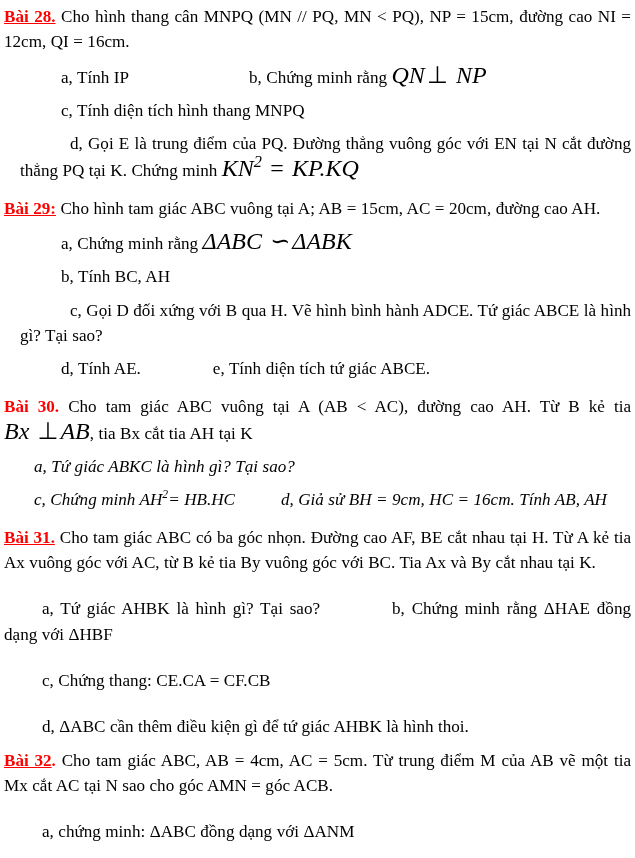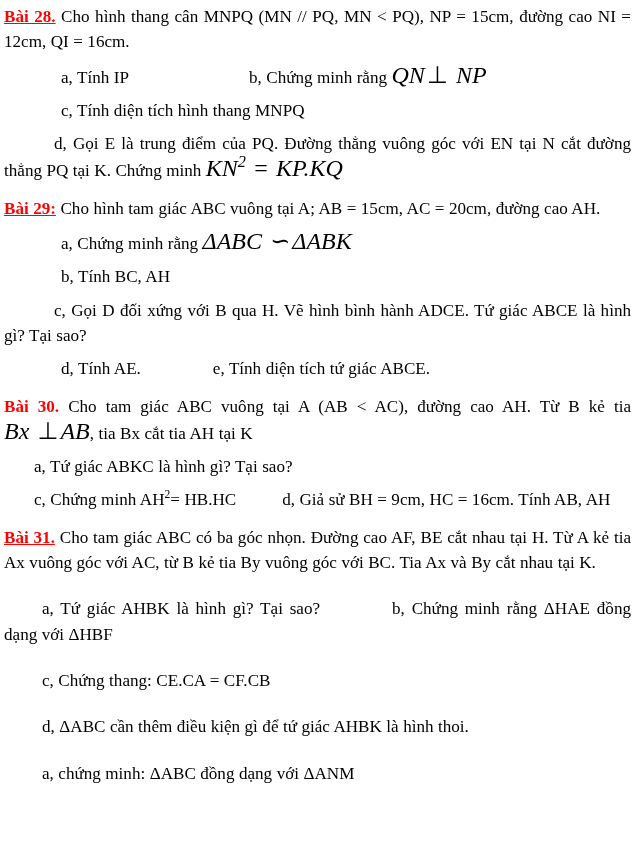--- a/index.html
+++ b/index.html
@@ -32,23 +32,23 @@
     text-justify: inter-word;
     margin: 0;
     padding: 0;
     word-spacing: 0.2px;
   }
   .gap-md { margin-top: 8px; }
   .gap-lg { margin-top: 12px; }
 
   
   .ind-a { text-indent: 57px; }
-  .ind-b { text-indent: 50px; }
+  .ind-b { text-indent: 50px; margin-left: 16px; }
   .ind-c { text-indent: 38px; margin-top: 21px; }
-  .ind-d { text-indent: 30px; }
+  .ind-d { text-indent: 30px; font-style: italic; }
   .ind-0 { text-indent: 0; }
 
   
   .btitle {
     color: #ff0000;
     font-weight: bold;
     white-space: nowrap;
   }
   .btitle .u { text-decoration: underline; }
   .btitle .nu { text-decoration: none; }
@@ -108,17 +108,18 @@
     <p class="para ind-d gap-md"><span class="nb"><span>c, Chứng minh AH</span><sup>2</sup><span>= HB.HC</span></span><span class="spacer-sm"></span><span>d, Giả sử BH = 9cm, HC = 16cm. Tính AB, AH</span></p>
 
     <p class="para ind-0 gap-lg"><span class="btitle"><span class="u">Bài 31.</span></span> <span>Cho tam giác ABC có ba góc nhọn. Đường cao AF, BE cắt nhau tại H. Từ A kẻ tia Ax vuông góc với AC, từ B kẻ tia By vuông góc với BC. Tia Ax và By cắt nhau tại K.</span></p>
 
     <p class="para ind-c gap-md"><span>a, Tứ giác AHBK là hình gì? Tại sao?</span><span class="spacer-mid"></span><span>b, Chứng minh rằng  ΔHAE đồng dạng với ΔHBF</span></p>
 
     <p class="para ind-c gap-md"><span>c, Chứng thang: CE.CA = CF.CB</span></p>
 
     <p class="para ind-c gap-md"><span>d, ΔABC cần thêm điều kiện gì để tứ giác AHBK là hình thoi.</span></p>
 
+    <p class="para ind-0 gap-md"><span class="btitle"><span class="u">Bài 32</span><span class="nu">.</span></span> <span>Cho tam giác ABC, AB = 4cm, AC = 5cm. Từ trung điểm M của AB vẽ một tia Mx cắt AC tại N sao cho góc AMN = góc ACB.</span></p>
 
     <p class="para ind-c gap-md"><span>a, chứng minh: ΔABC đồng dạng với ΔANM</span></p>
 
   </div>
 </div>
 
 </body></html>

